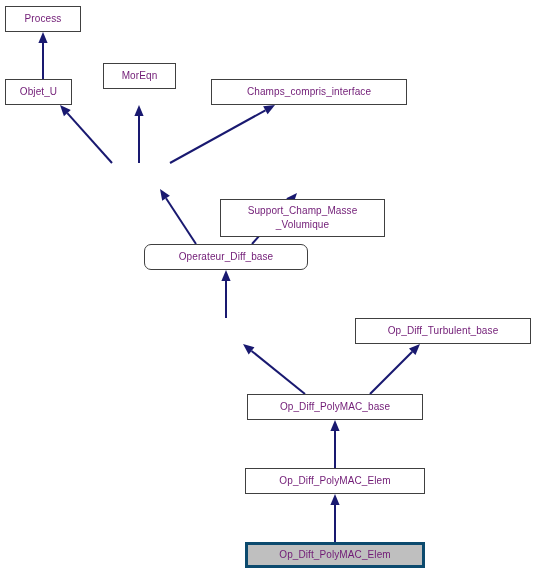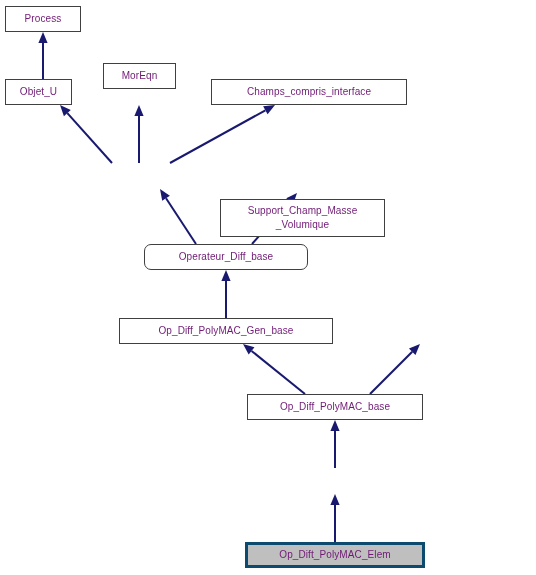--- a/index.html
+++ b/index.html
@@ -98,16 +98,17 @@
         <polygon points="335,494 339.6,505 330.4,505" fill="#191970"></polygon>
       </g>
     </svg>
 <div class="node" style="left: 5px; top: 6px; width: 76px; height: 26px;"><span class="node-label">Process</span></div>
     <div class="node" style="left: 5px; top: 79px; width: 67px; height: 26px;"><span class="node-label">Objet_U</span></div>
     <div class="node" style="left: 103px; top: 63px; width: 73px; height: 26px;"><span class="node-label">MorEqn</span></div>
     <div class="node" style="left: 211px; top: 79px; width: 196px; height: 26px;"><span class="node-label">Champs_compris_interface</span></div>
     <div class="node" style="left: 220px; top: 155px; width: 165px; height: 38px; margin-top: 44px;"><span class="node-label">Support_Champ_Masse
 _Volumique</span></div>
     <div class="node" style="left: 144px; top: 244px; width: 164px; height: 26px; border-radius: 7px;"><span class="node-label">Operateur_Diff_base</span></div>
-    <div class="node" style="left: 119px; top: 318px; width: 214px; height: 26px;"><span class="node-label">Op_Diff_PolyMAC_Gen_base</span></div>
+    <div class="node" style="left: 355px; top: 318px; width: 176px; height: 26px;"><span class="node-label">Op_Diff_Turbulent_base</span></div>
     <div class="node" style="left: 247px; top: 394px; width: 176px; height: 26px;"><span class="node-label">Op_Diff_PolyMAC_base</span></div>
+    <div class="node" style="left: 245px; top: 468px; width: 180px; height: 26px;"><span class="node-label">Op_Diff_PolyMAC_Elem</span></div>
     <div class="node highlight" style="left: 245px; top: 542px; width: 180px; height: 26px;"><span class="node-label">Op_Dift_PolyMAC_Elem</span></div>
   </div>
 
 </body></html>

